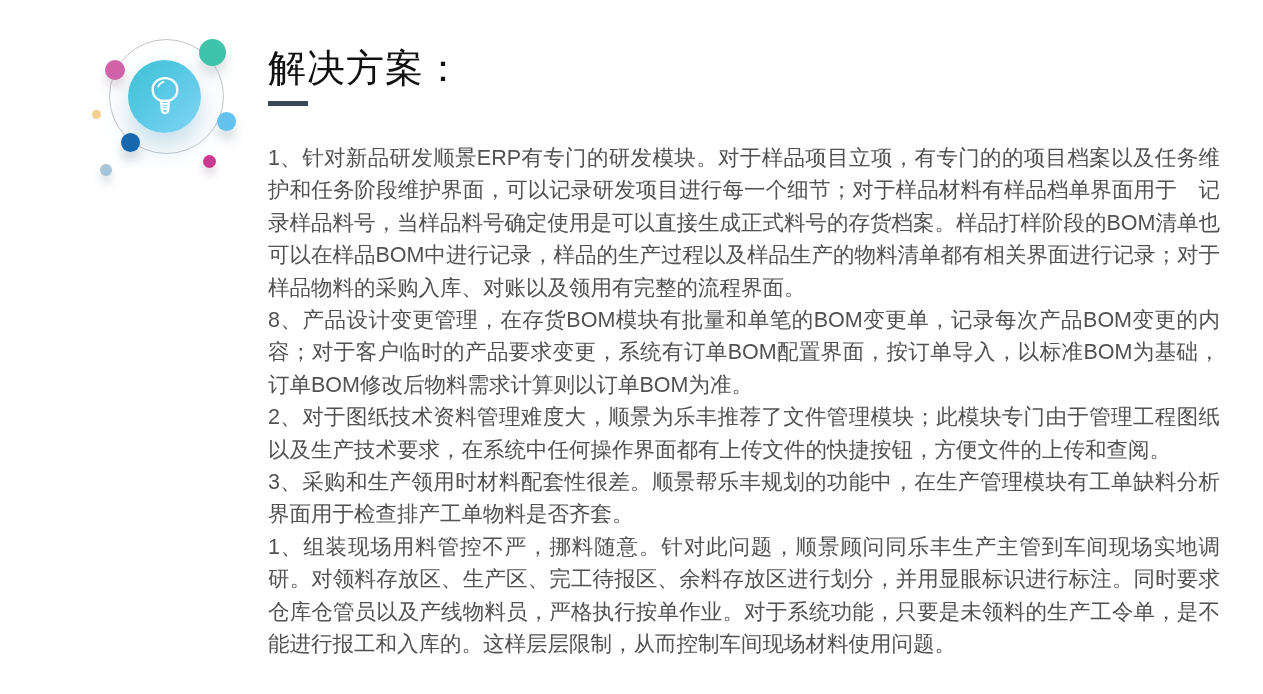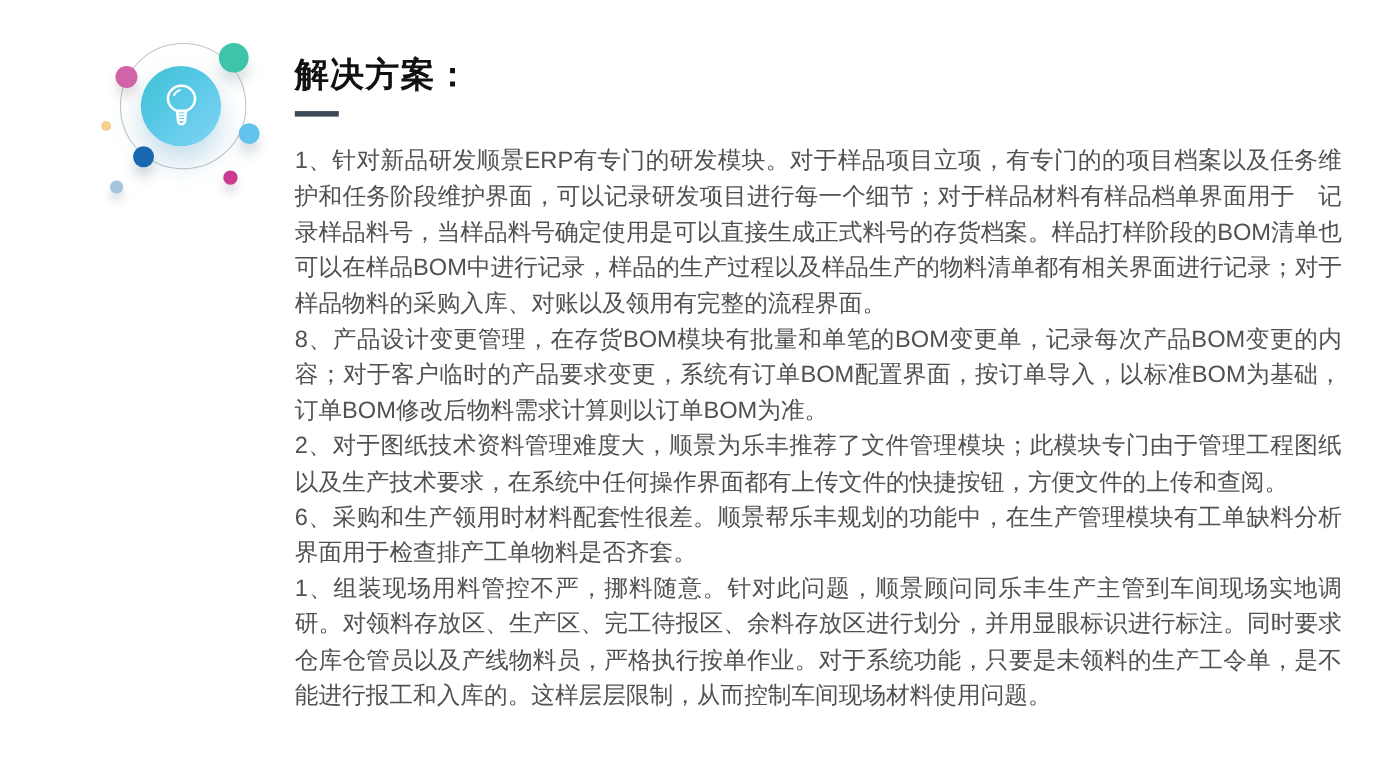--- a/index.html
+++ b/index.html
@@ -25,27 +25,27 @@
   .dot-pink     { left: 20px;  top: 35px;  width: 20px; height: 20px; background: #d263a9; box-shadow: 0 8px 10px rgba(140,120,140,0.25); }
   .dot-yellow   { left: 7px;   top: 85px;  width: 9px;  height: 9px;  background: #f3cf90; }
   .dot-ltblue   { left: 132px; top: 87px;  width: 19px; height: 19px; background: #64c2ef; box-shadow: 0 9px 11px rgba(120,145,160,0.30); }
   .dot-dkblue   { left: 36px;  top: 108px; width: 19px; height: 19px; background: #1868b0; box-shadow: 0 9px 11px rgba(110,130,150,0.30); }
   .dot-magenta  { left: 118px; top: 130px; width: 13px; height: 13px; background: #ca3c91; box-shadow: 0 7px 9px rgba(140,120,140,0.28); }
   .dot-grayblue { left: 15px;  top: 139px; width: 12px; height: 12px; background: #a6c4da; box-shadow: 0 7px 9px rgba(130,145,155,0.30); }
 
   
   .content { position: absolute; left: 268px; top: 48px; width: 952px; }
   .page-title {
-    font-size: 31px; font-weight: bold; color: #111111;
+    font-size: 38px; font-weight: normal; color: #111111;
     letter-spacing: 1px; line-height: 40px;
   }
   .accent-dash {
     width: 40px; height: 5px; background: #3b4856; margin-top: 13px;
   }
-  .paragraphs { margin-top: 24px; }
+  .paragraphs { margin-top: 36px; }
   .paragraphs p {
     font-size: 21.5px; line-height: 32.4px; color: #515151;
     text-align: justify; margin: 0;
   }
 </style>
 </head>
 <body>
 
 <div class="icon-cluster">
   <div class="ring"></div>
@@ -70,16 +70,16 @@
   <div class="dot dot-grayblue"></div>
 </div>
 
 <div class="content">
   <h1 class="page-title">解决方案：</h1>
   <div class="accent-dash"></div>
   <div class="paragraphs">
     <p>1、针对新品研发顺景ERP有专门的研发模块。对于样品项目立项，有专门的的项目档案以及任务维护和任务阶段维护界面，可以记录研发项目进行每一个细节；对于样品材料有样品档单界面用于　记录样品料号，当样品料号确定使用是可以直接生成正式料号的存货档案。样品打样阶段的BOM清单也可以在样品BOM中进行记录，样品的生产过程以及样品生产的物料清单都有相关界面进行记录；对于样品物料的采购入库、对账以及领用有完整的流程界面。</p>
     <p>8、产品设计变更管理，在存货BOM模块有批量和单笔的BOM变更单，记录每次产品BOM变更的内容；对于客户临时的产品要求变更，系统有订单BOM配置界面，按订单导入，以标准BOM为基础，订单BOM修改后物料需求计算则以订单BOM为准。</p>
     <p>2、对于图纸技术资料管理难度大，顺景为乐丰推荐了文件管理模块；此模块专门由于管理工程图纸以及生产技术要求，在系统中任何操作界面都有上传文件的快捷按钮，方便文件的上传和查阅。</p>
-    <p>6、采购和生产领用时材料配套性很差。顺景帮乐丰规划的功能中，在生产管理模块有工单缺料分析界面用于检查排产工单物料是否齐套。</p>
+    <p>3、采购和生产领用时材料配套性很差。顺景帮乐丰规划的功能中，在生产管理模块有工单缺料分析界面用于检查排产工单物料是否齐套。</p>
     <p>1、组装现场用料管控不严，挪料随意。针对此问题，顺景顾问同乐丰生产主管到车间现场实地调研。对领料存放区、生产区、完工待报区、余料存放区进行划分，并用显眼标识进行标注。同时要求仓库仓管员以及产线物料员，严格执行按单作业。对于系统功能，只要是未领料的生产工令单，是不能进行报工和入库的。这样层层限制，从而控制车间现场材料使用问题。</p>
   </div>
 </div>
 
 </body></html>

